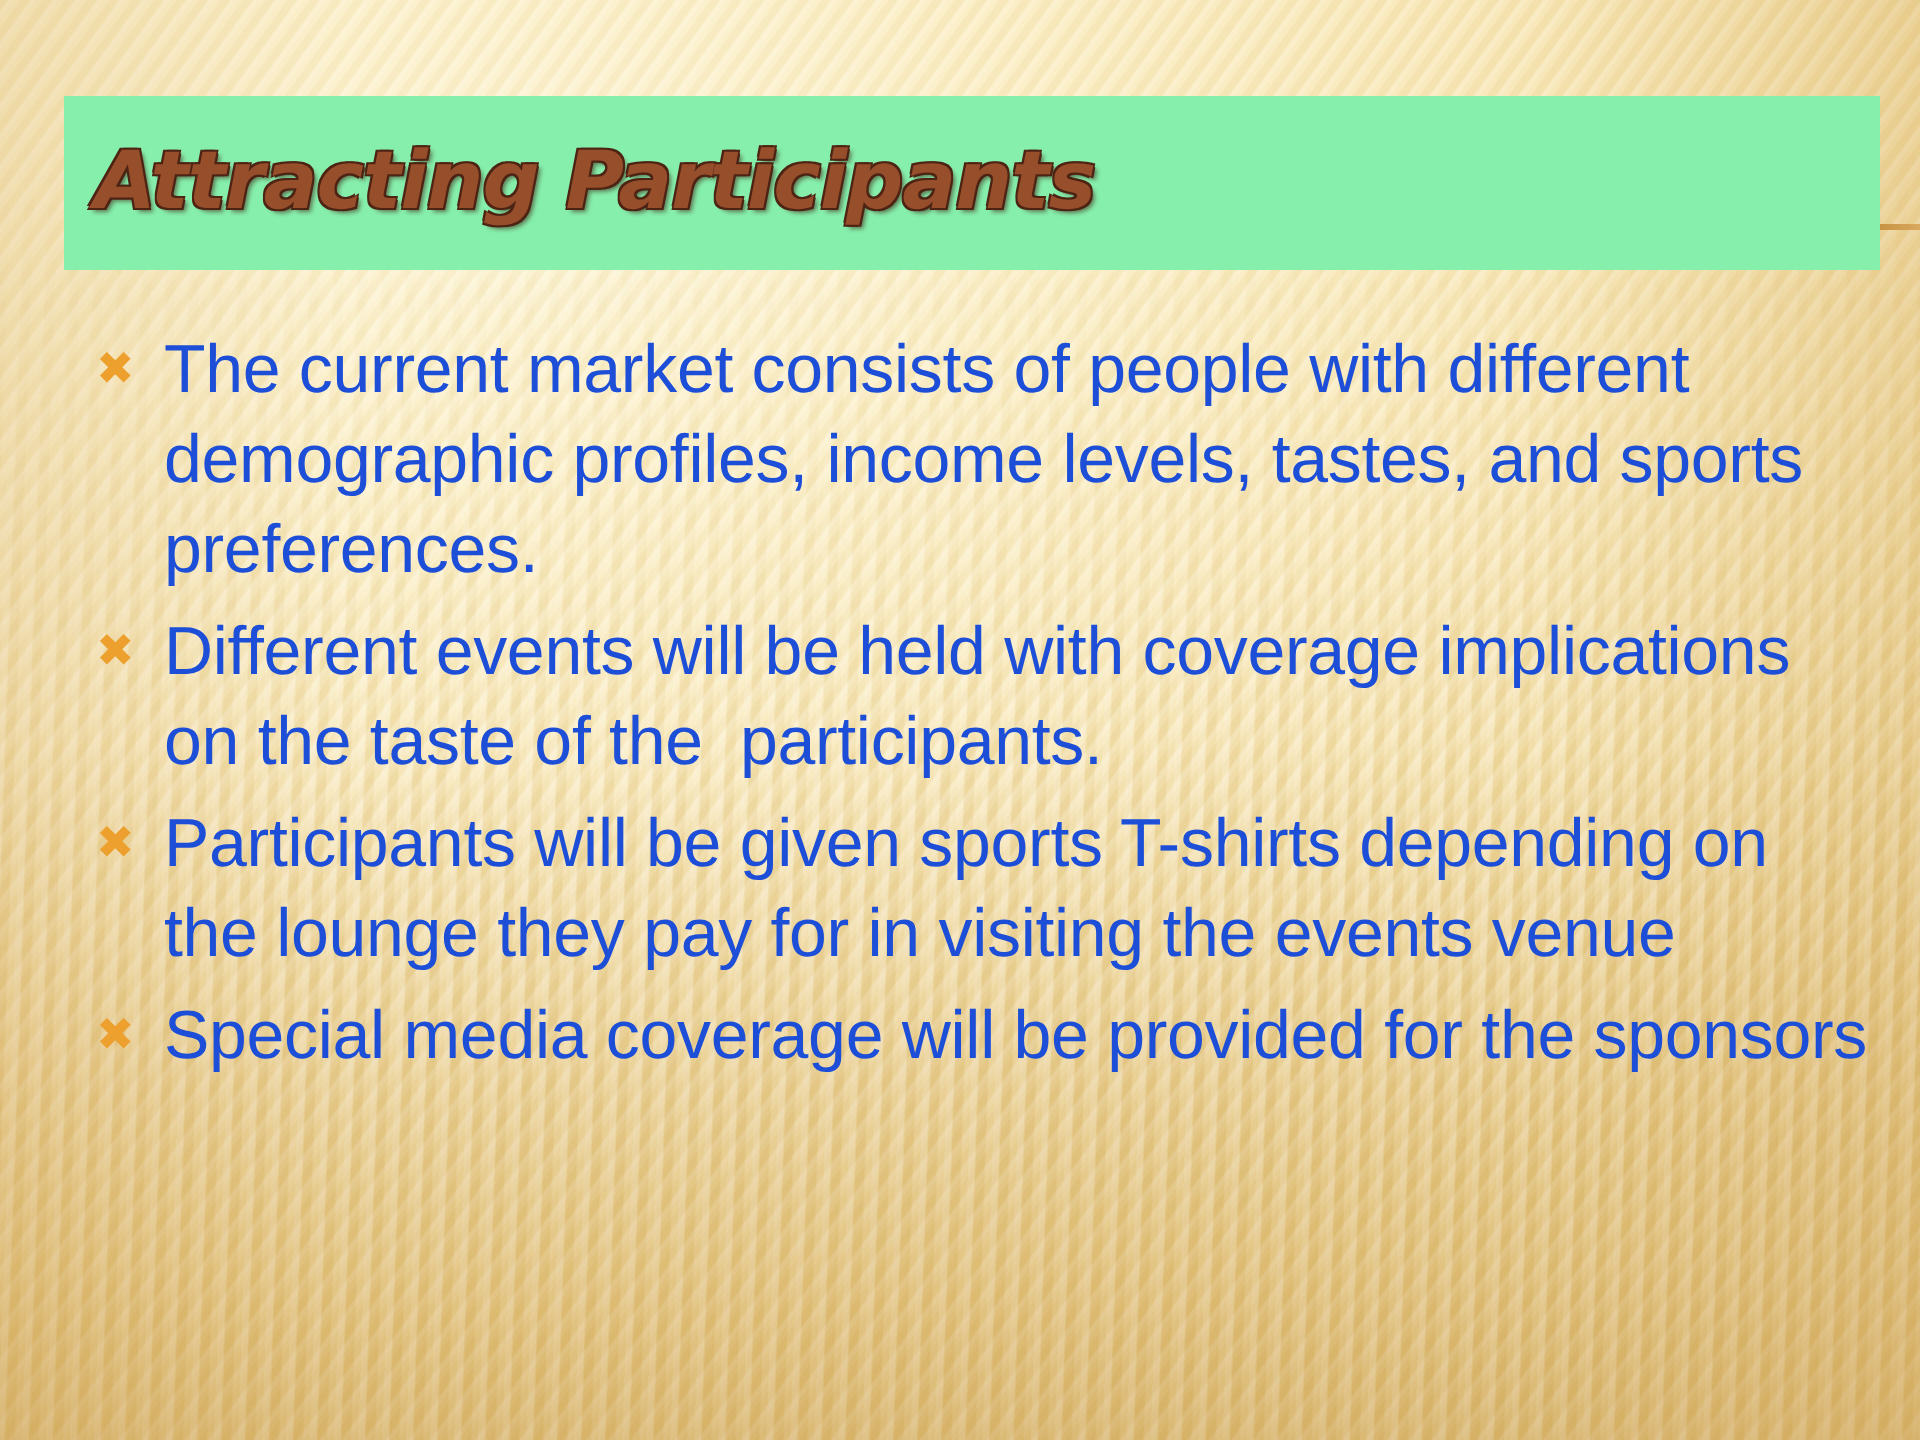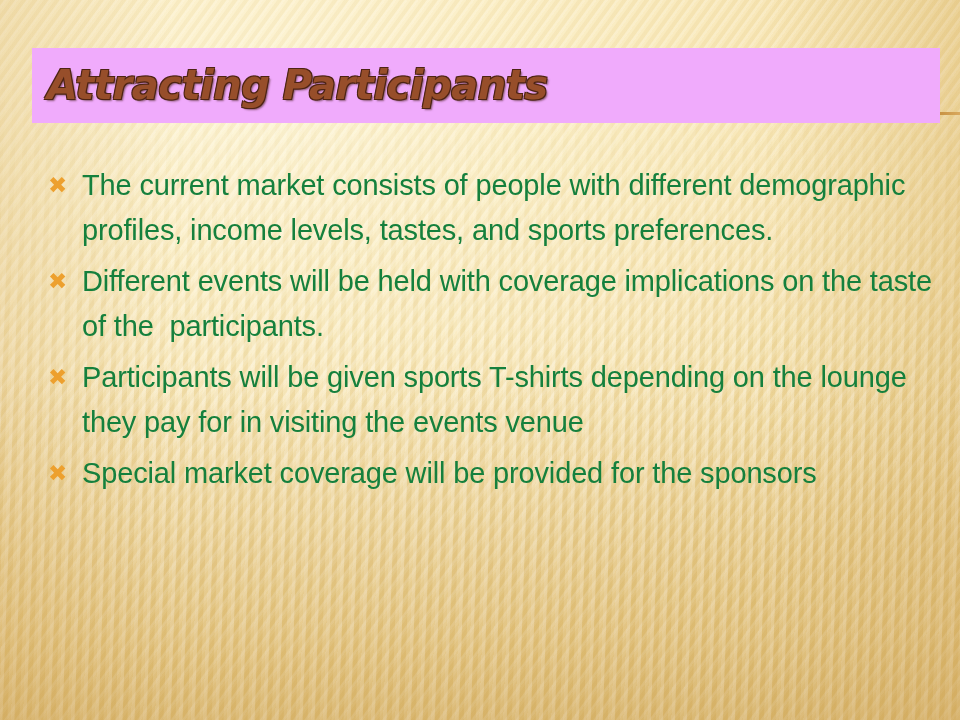--- a/index.html
+++ b/index.html
@@ -80,22 +80,22 @@
       linear-gradient(to bottom, rgba(214,170,92,0) 52%, rgba(209,166,90,0.30) 88%, rgba(203,159,82,0.42) 100%),
       linear-gradient(to right, rgba(206,162,86,0.22) 0%, rgba(206,162,86,0) 18%, rgba(206,162,86,0) 80%, rgba(206,162,86,0.22) 100%);
   }
 
   
   #title-banner {
     position: absolute;
     left: 32px;
     top: 48px;
     width: 908px;
-    height: 75px;
-    background: #f0abfc;
+    height: 87px;
+    background: #86efac;
     z-index: 5;
   }
 
   #title-text {
     position: absolute;
     left: 15px;
     top: 50%;
     transform: translateY(-52%);
     font-family: "DejaVu Sans", sans-serif;
     font-size: 40px;
@@ -148,23 +148,23 @@
     color: #eda02e;
     text-align: left;
     padding-left: 4px;
     box-sizing: border-box;
     user-select: none;
   }
 
   .bullet-text {
     flex: 1 1 auto;
     font-family: "Liberation Sans", sans-serif;
-    font-size: 29px;
+    font-size: 34px;
     line-height: 45px;
-    color: #15803d;
+    color: #1d4ed8;
     letter-spacing: -0.15px;
     white-space: pre-wrap;
   }
 </style>
 </head>
 <body>
 
 <div id="slide">
 
   <div class="bg-gradient"></div>
@@ -190,17 +190,17 @@
       <span class="bullet-text">Different events will be held with coverage implications on the taste of the  participants.</span>
     </div>
 
     <div class="bullet-row">
       <span class="bullet-marker">✖</span>
       <span class="bullet-text">Participants will be given sports T-shirts depending on the lounge they pay for in visiting the events venue</span>
     </div>
 
     <div class="bullet-row">
       <span class="bullet-marker">✖</span>
-      <span class="bullet-text">Special market coverage will be provided for the sponsors</span>
+      <span class="bullet-text">Special media coverage will be provided for the sponsors</span>
     </div>
 
   </div>
 </div>
 
 </body></html>

